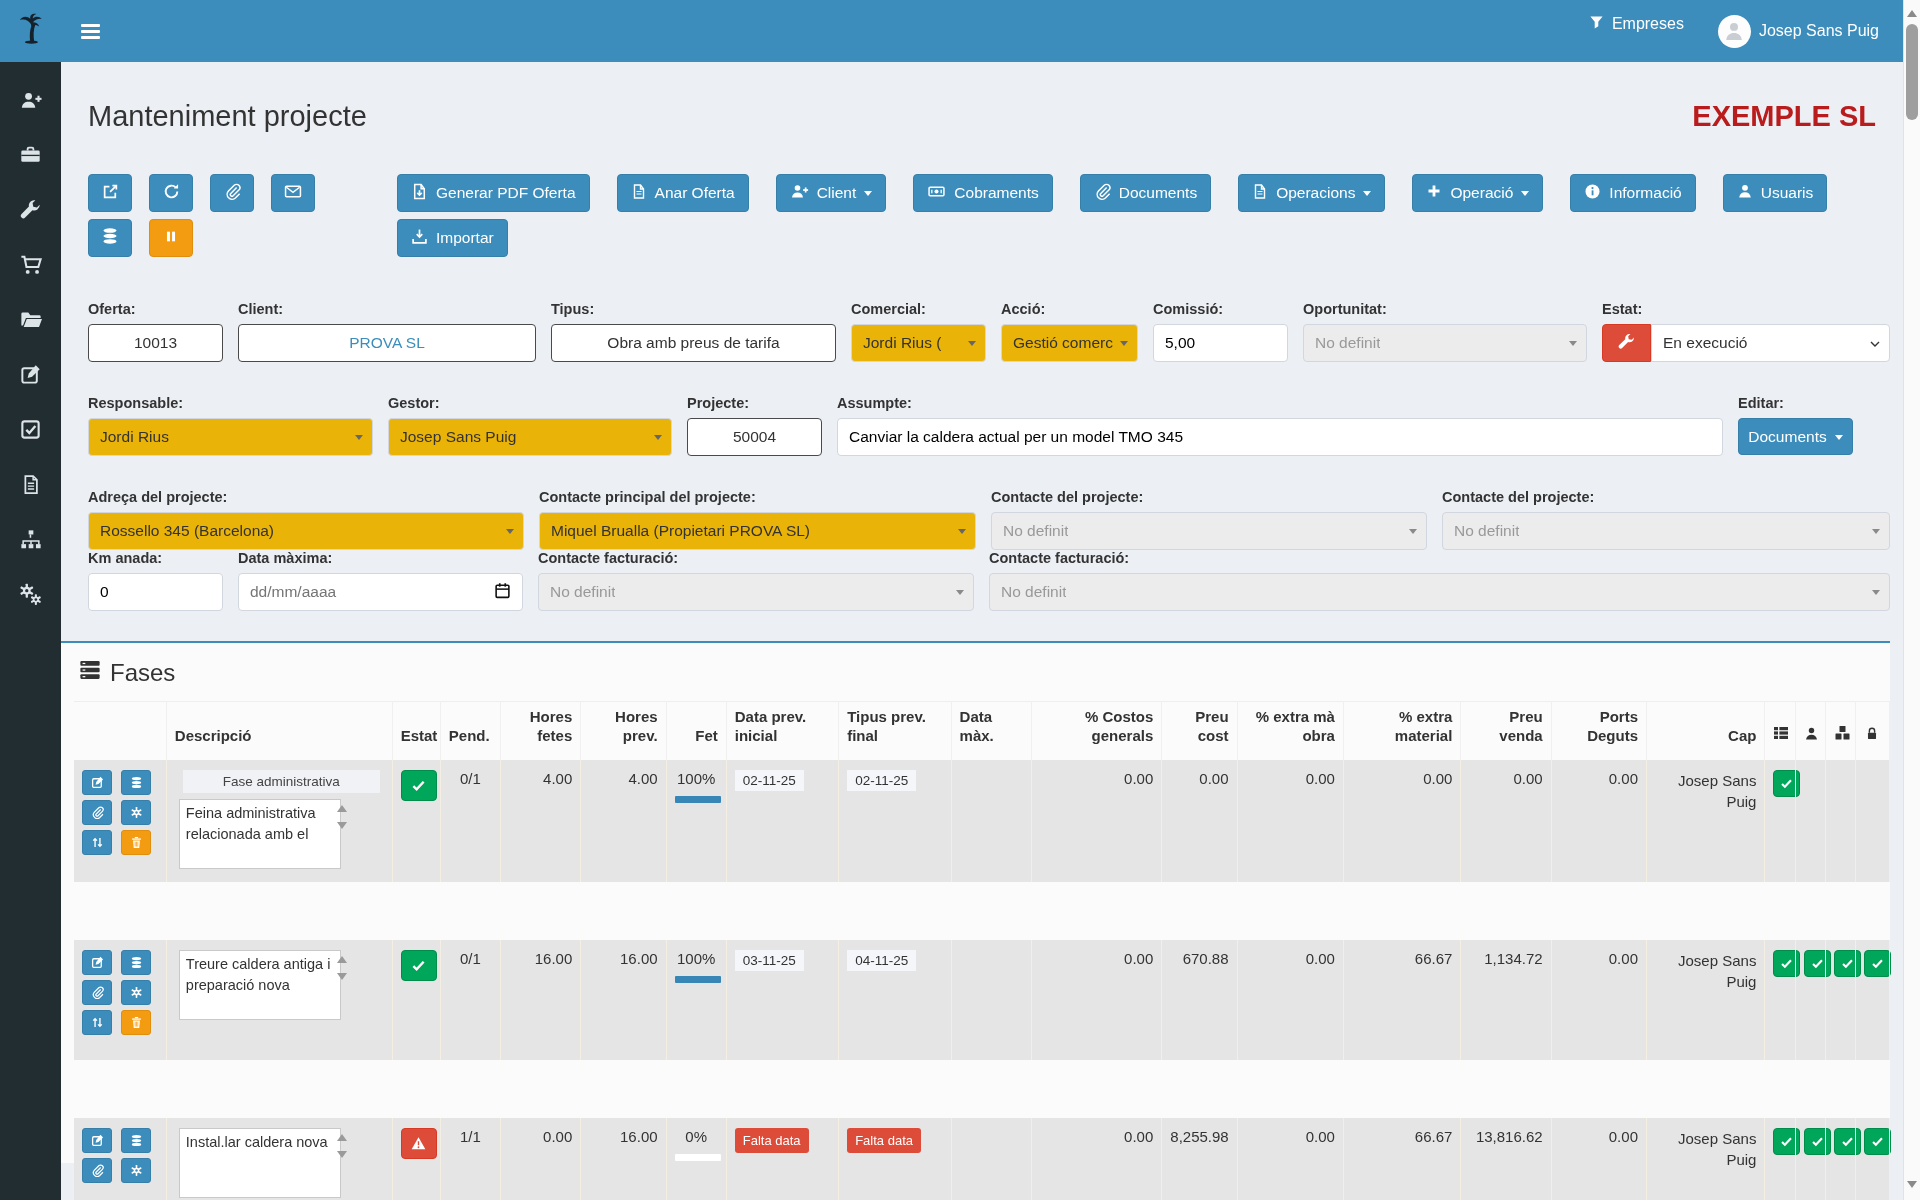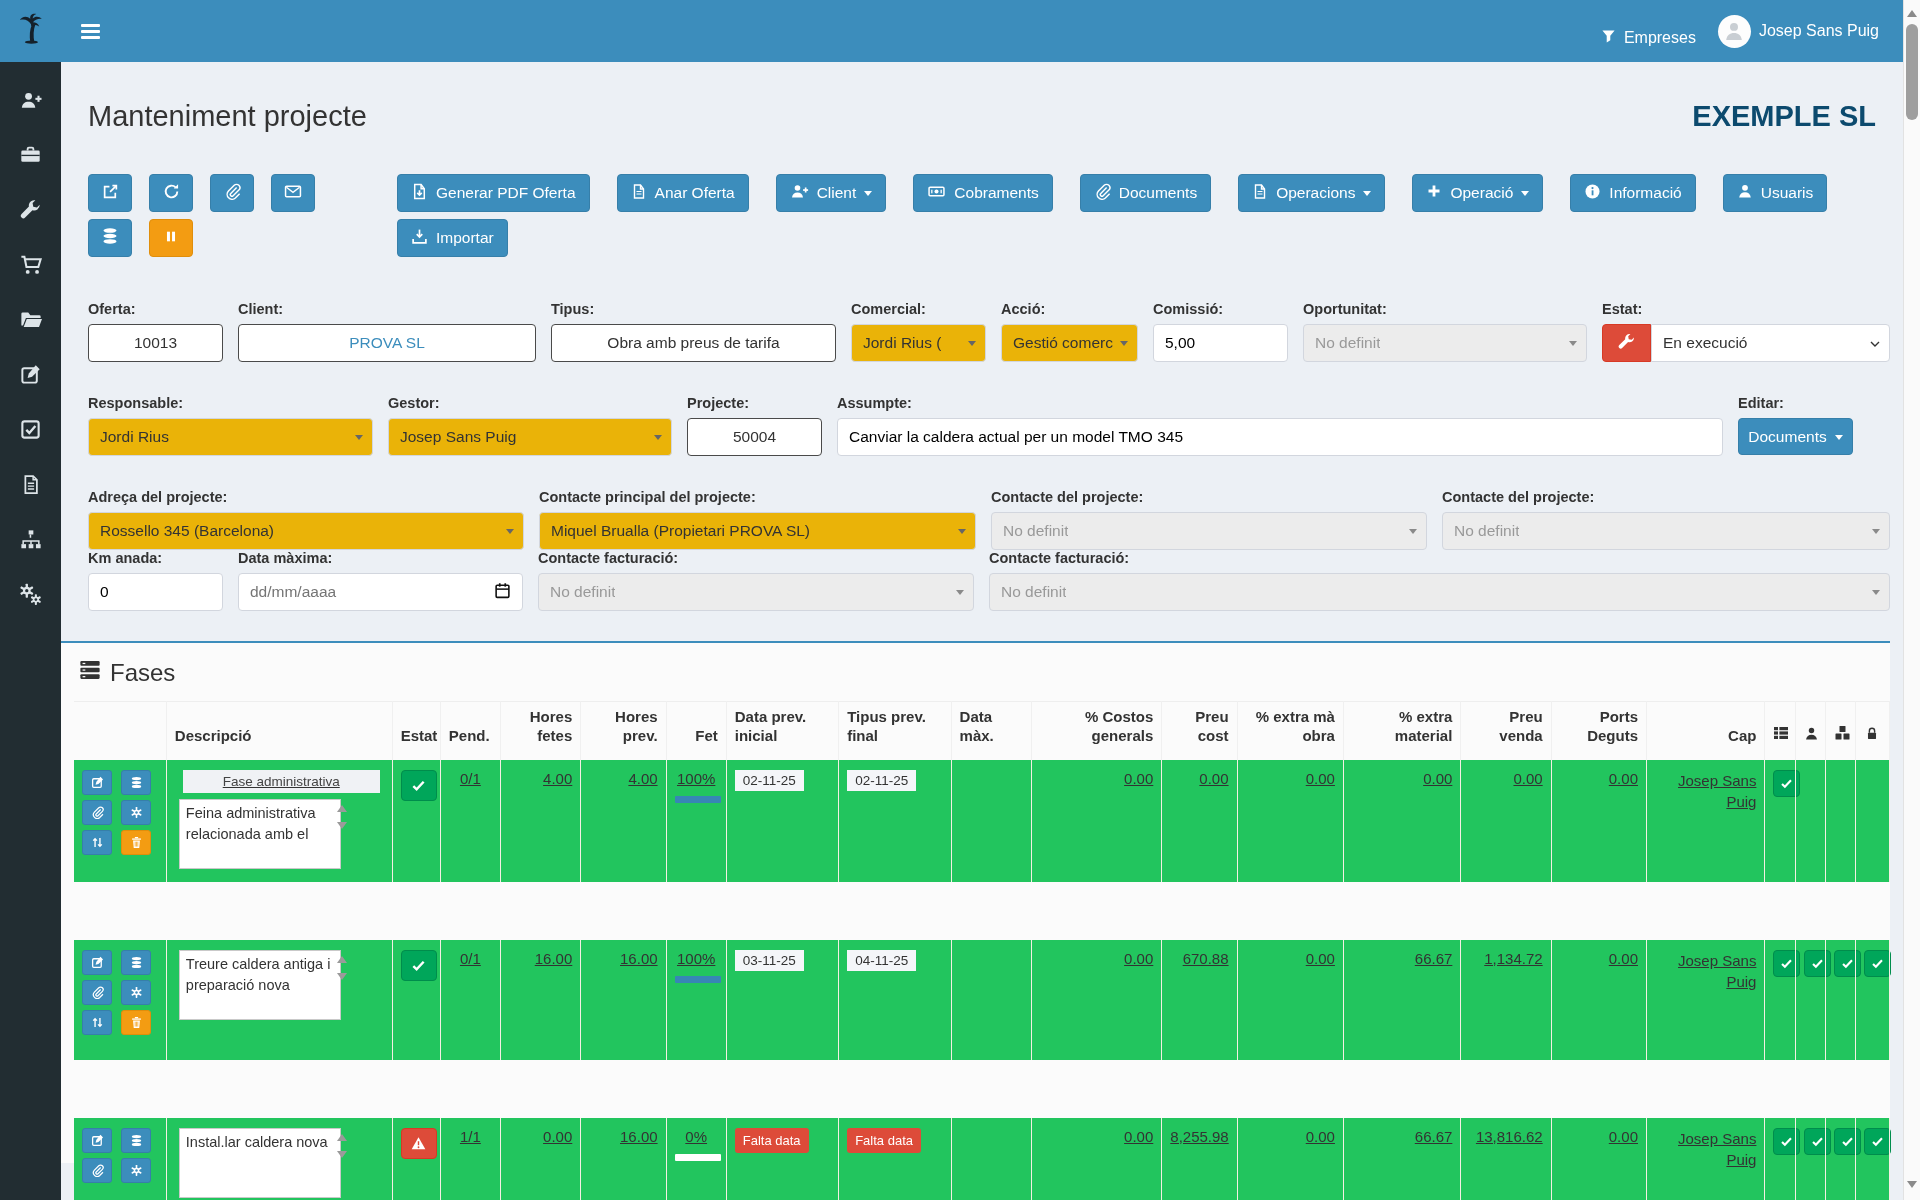--- a/index.html
+++ b/index.html
@@ -1,31 +1,31 @@
 <!DOCTYPE html>
 <html><head>
 <meta charset="utf-8">
 <style>
   html,body{margin:0;padding:0;width:1920px;height:1200px;overflow:hidden;
     font-family:"Liberation Sans",sans-serif;background:#ecf0f5;color:#333;}
   .navbar{position:absolute;top:0;left:0;right:17px;height:62px;background:#3c8dbc;display:flex;align-items:center;}
   .logo{width:61px;height:62px;display:flex;align-items:center;justify-content:center;flex:0 0 61px;cursor:pointer;}
   .hamburger{margin-left:20px;cursor:pointer;display:flex;flex-direction:column;gap:3px;}
   .hamburger i{display:block;width:19px;height:3px;background:#fff;border-radius:1px;}
-  .nav-right{margin-left:auto;display:flex;align-items:flex-end;gap:22px;padding-right:24px;}
+  .nav-right{margin-left:auto;display:flex;align-items:flex-start;gap:34px;padding-right:24px;}
   .nav-item{display:flex;align-items:center;gap:8px;color:#fff;font-size:16px;cursor:pointer;}
   .avatar{width:33px;height:33px;border-radius:50%;background:#fdfdfd;display:flex;align-items:center;justify-content:center;}
   .sidebar{position:absolute;top:62px;left:0;bottom:0;width:61px;background:#222d32;}
   .side-item{height:55px;display:flex;align-items:center;justify-content:center;color:#dde4e8;cursor:pointer;}
   .side-item:first-child{margin-top:12px;}
   .content{position:absolute;left:61px;top:62px;right:17px;bottom:0;overflow:hidden;}
   .pad{padding-left:27px;padding-right:13px;}
   .page-head{margin-top:38px;display:flex;align-items:flex-start;}
   .page-title{font-size:29px;font-weight:400;color:#333;}
-  .company{margin-left:auto;font-size:29px;font-weight:bold;color:#0c4a6e;padding-right:14px;}
+  .company{margin-left:auto;font-size:29px;font-weight:bold;color:#b91c1c;padding-right:14px;}
   
   .btn{display:inline-flex;align-items:center;justify-content:center;gap:8px;height:38px;background:#3c8dbc;
     border:1px solid #367fa9;border-radius:4px;color:#fff;font-size:15.5px;padding:0 13px;cursor:pointer;box-sizing:border-box;white-space:nowrap;}
   .btn.sm{width:44px;padding:0;}
   .btn.warn{background:#f39c12;border-color:#e08e0b;}
   .caret{width:0;height:0;border:4px solid transparent;border-top:5px solid #fff;margin-top:5px;display:inline-block;}
   .toolbar{margin-top:41px;display:flex;align-items:center;}
   .toolbar .group-sm{display:flex;gap:17px;width:309px;flex:0 0 309px;}
   .toolbar .group-lg{display:flex;gap:27px;}
   .toolbar2{margin-top:7px;}
@@ -45,21 +45,21 @@
   .wrench-btn{width:49px;height:38px;background:#dd4b39;border:1px solid #d73925;border-radius:4px 0 0 4px;display:flex;align-items:center;justify-content:center;color:#fff;cursor:pointer;box-sizing:border-box;}
   .estat-sel{flex:1;border-radius:0 4px 4px 0;position:relative;padding-right:42px;cursor:pointer;}
   .estat-sel svg{position:absolute;right:8px;top:13px;}
   .date-ctrl{justify-content:space-between;color:#757575;cursor:text;}
   
   .fases{margin-top:30px;border-top:2px solid #3c8dbc;background:#fbfbfb;height:520px;}
   .fases-head{display:flex;align-items:center;gap:9px;padding:16px 0 0 18px;font-size:24px;color:#333;}
   table{border-collapse:collapse;table-layout:fixed;width:calc(100% - 13px);margin:14px 0 0 13px;font-size:15px;color:#333;}
   thead th{font-weight:bold;vertical-align:bottom;padding:6px 8px 14px 8px;border-top:1px solid #eee;border-right:1px solid #f0f0f0;text-align:left;line-height:1.25;background:#fbfbfb;}
   thead th.r{text-align:right;} thead th.c{text-align:center;}
-  tbody tr.fase{background:#22c55e;height:120px;text-decoration:underline;}
+  tbody tr.fase{background:#e5e5e5;height:120px;}
   tbody tr.fase td{vertical-align:top;padding:10px 8px;border-right:1px solid #f5efe3;}
   tbody tr.gap{height:58px;background:#fbfbfb;}
   td.num{text-align:right;} td.c{text-align:center;}
   .actions{display:grid;grid-template-columns:30px 30px;gap:5px 9px;}
   .abtn{width:30px;height:25px;border-radius:3px;background:#3c8dbc;border:1px solid #367fa9;color:#fff;display:flex;align-items:center;justify-content:center;cursor:pointer;box-sizing:border-box;}
   .abtn.warn{background:#f39c12;border-color:#e08e0b;}
   .titol-chip{background:#f0f2f5;color:#444;font-size:13.5px;padding:4px 6px;margin:0 4px 6px 8px;text-align:center;}
   .ta-wrap{position:relative;margin-left:4px;width:168px;}
   textarea{width:148px;height:62px;border:1px solid #c9c9c9;background:#fff;font-family:"Liberation Sans",sans-serif;font-size:14.5px;color:#333;resize:none;padding:3px 6px;line-height:1.45;}
   .spin{position:absolute;right:0;top:1px;display:flex;flex-direction:column;gap:10px;align-items:center;}

